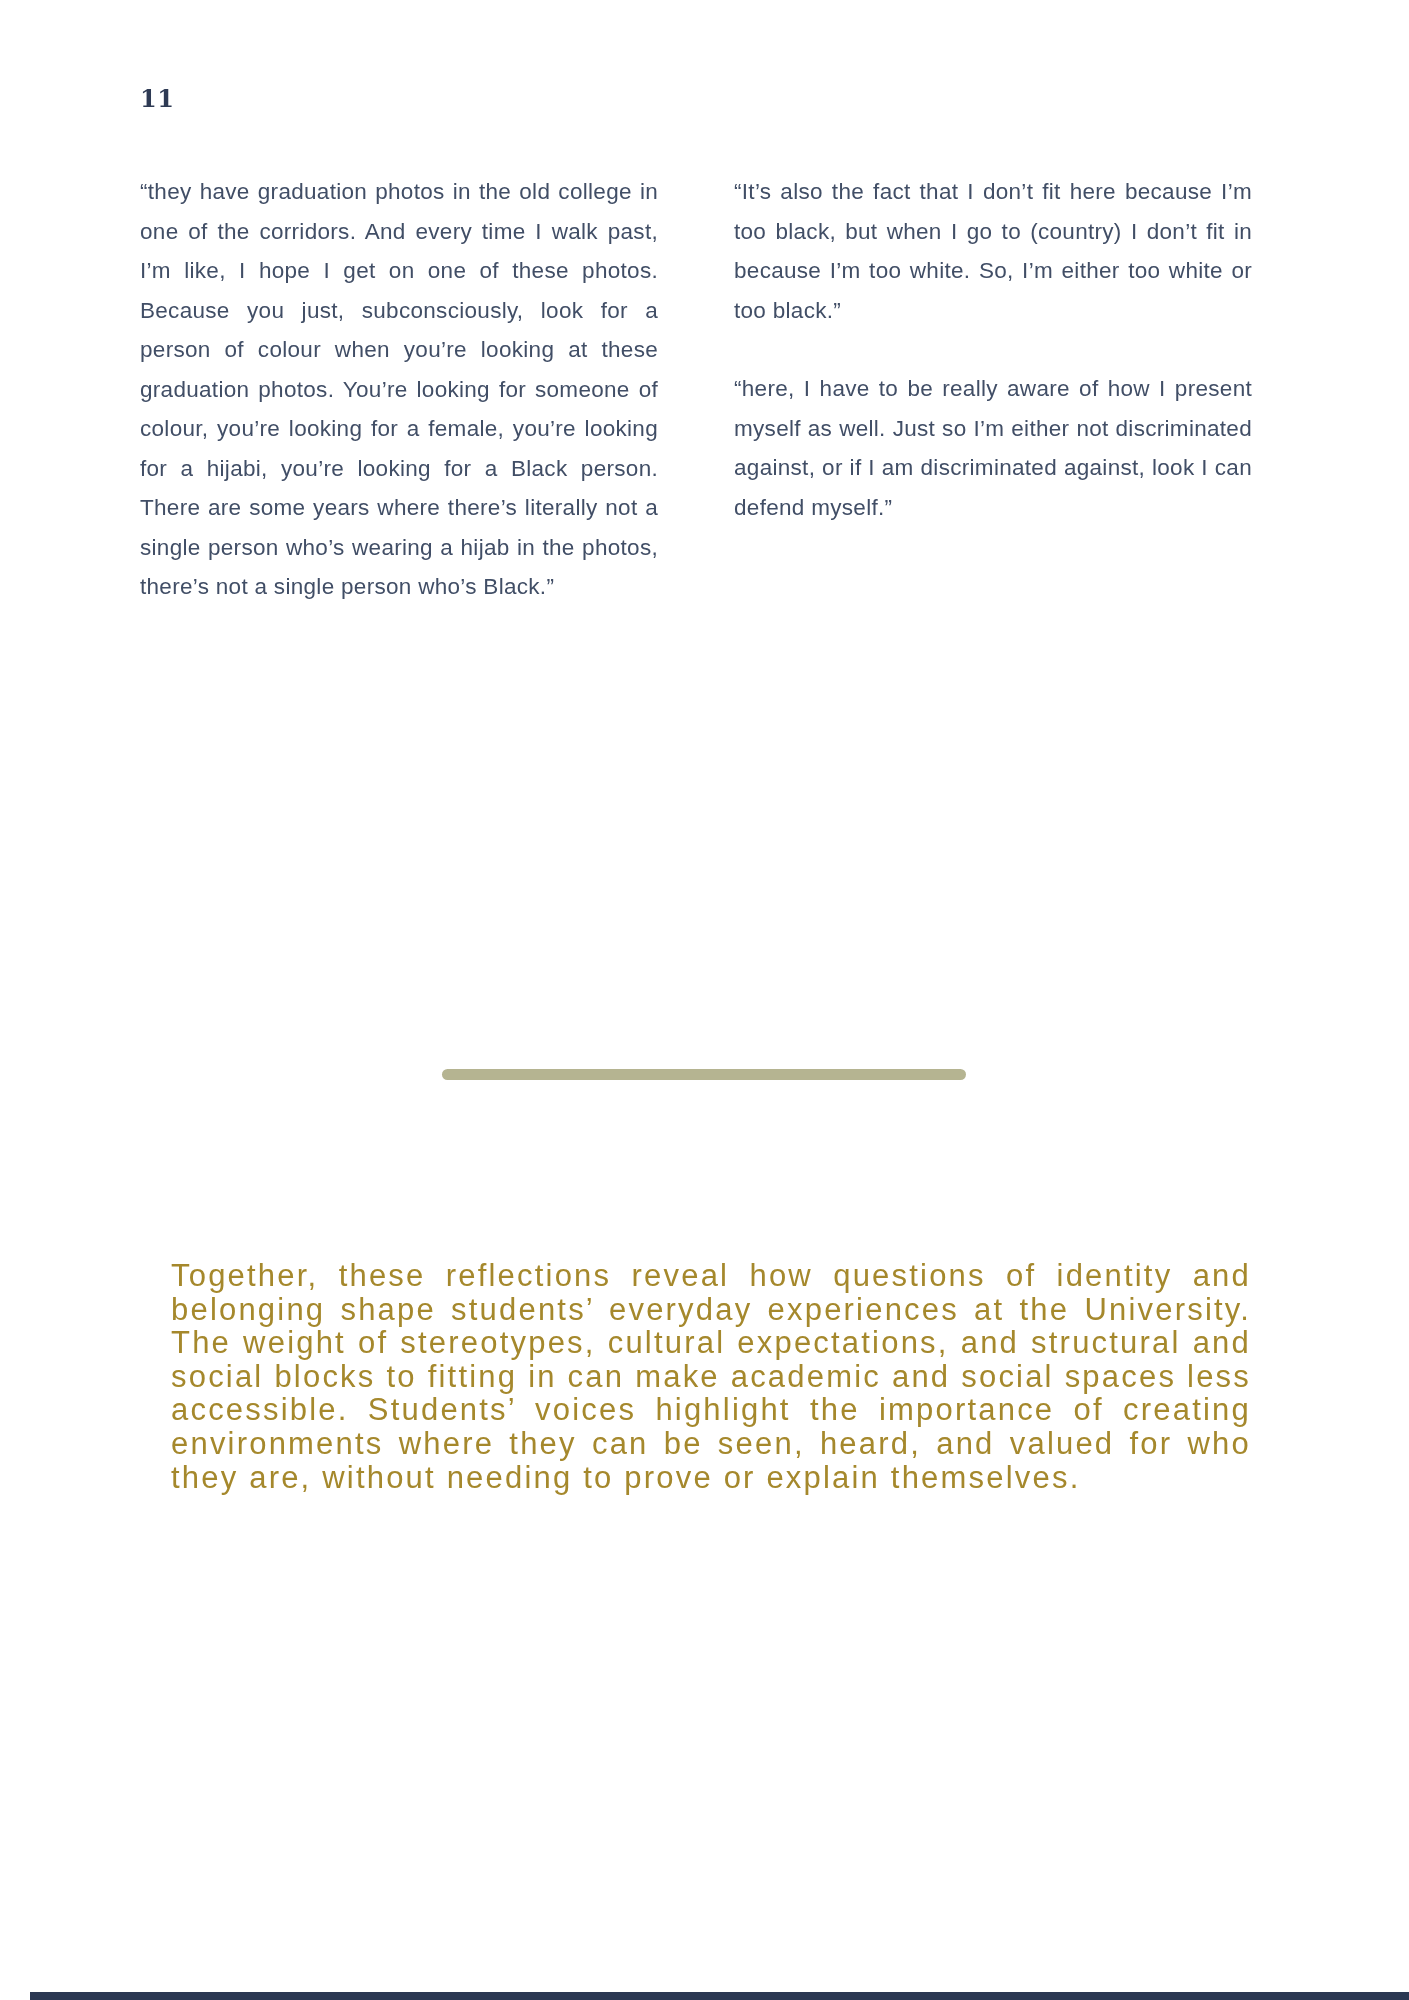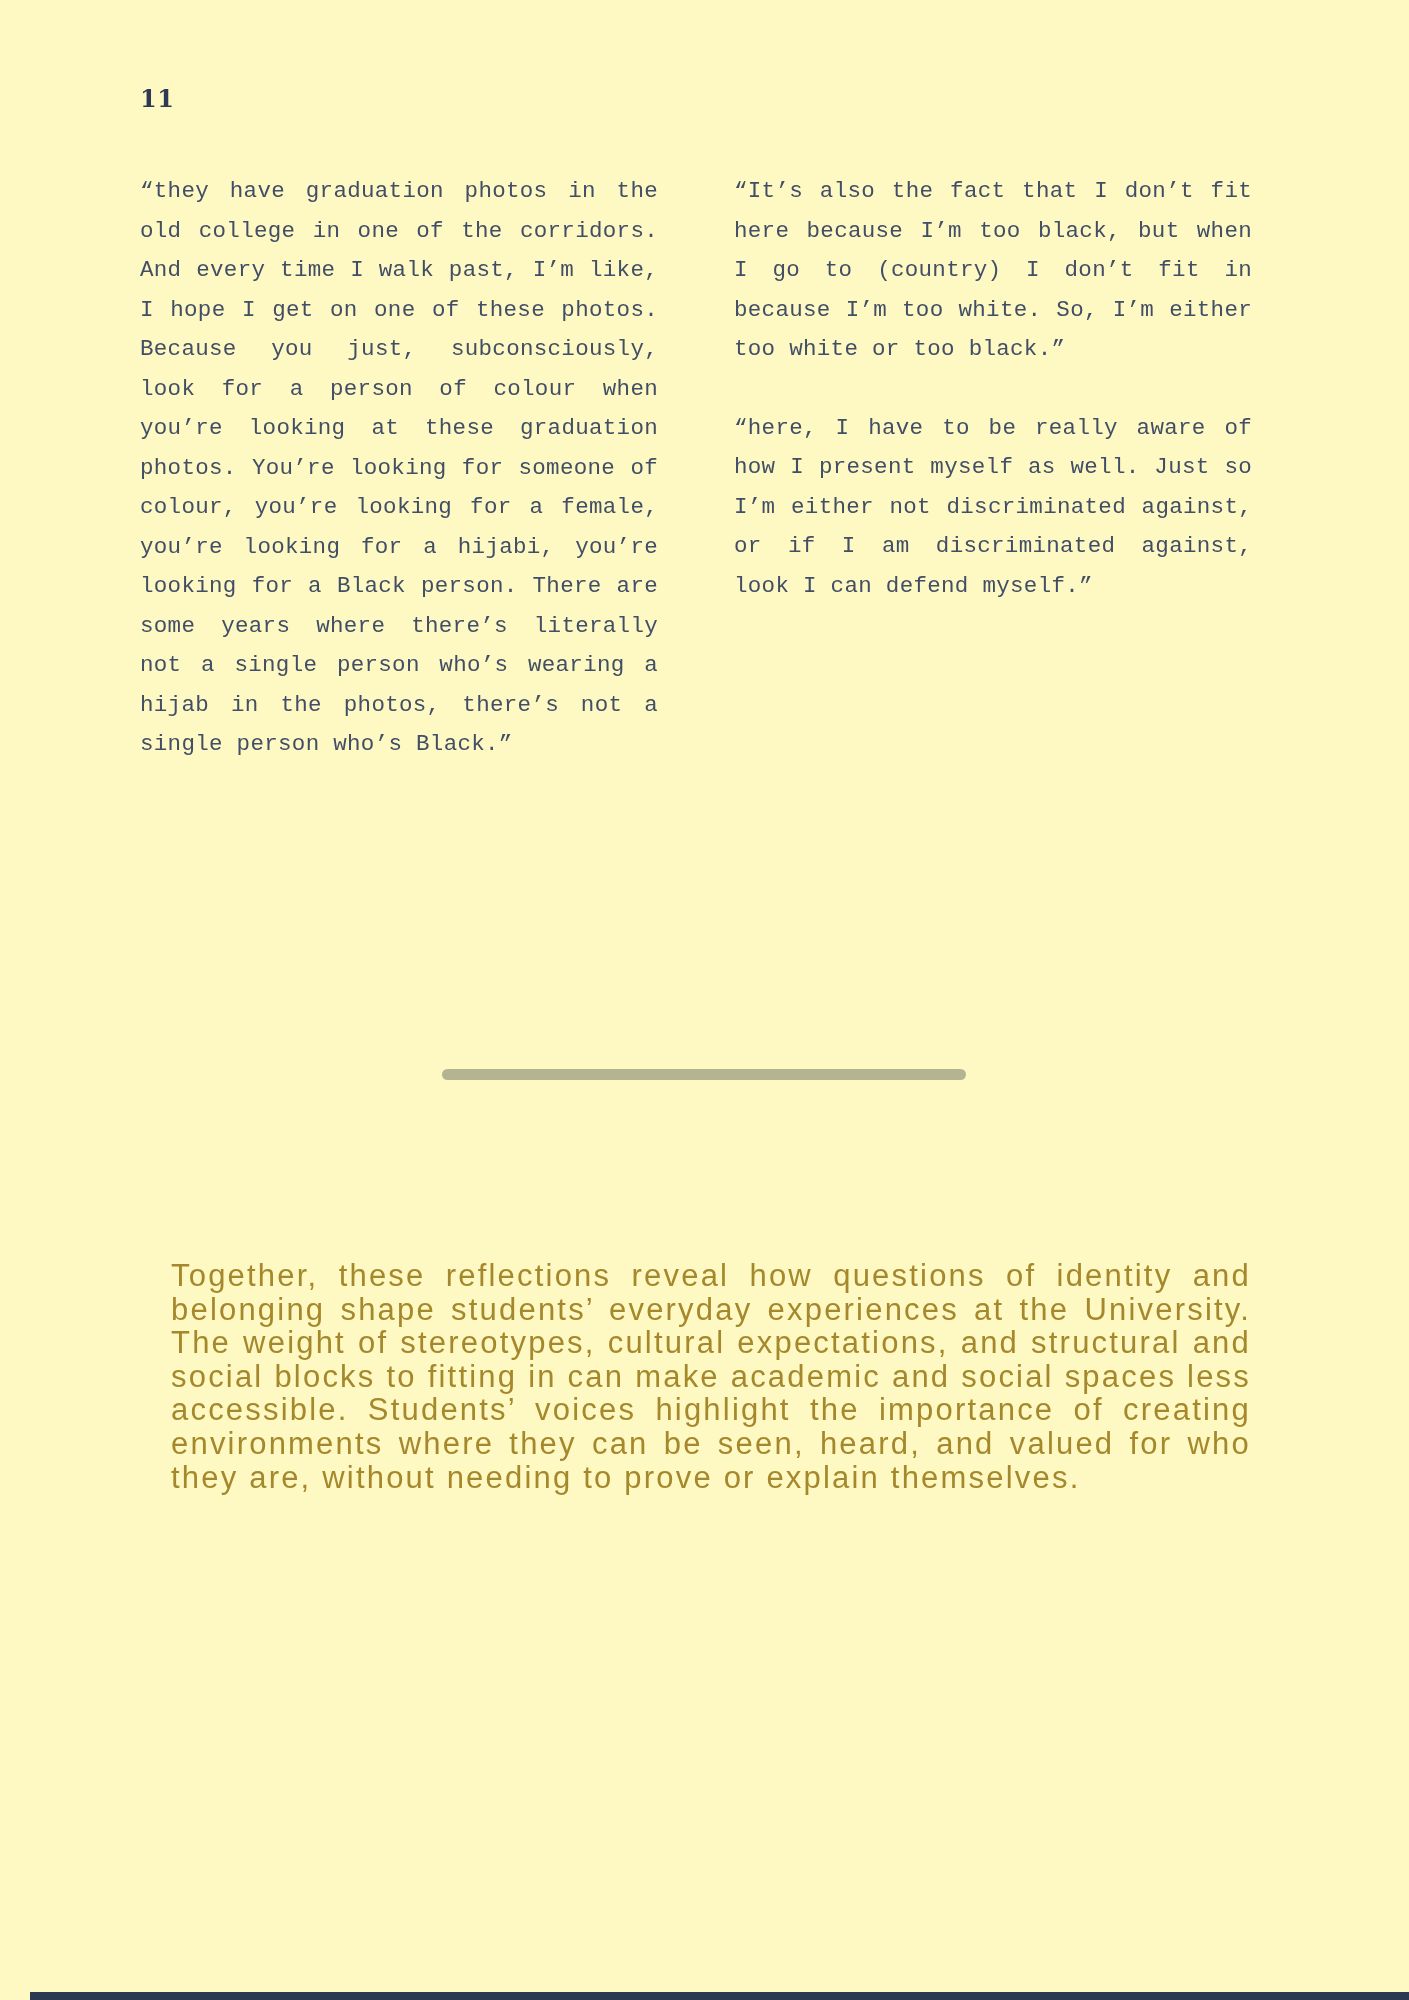--- a/index.html
+++ b/index.html
@@ -10,40 +10,39 @@
     width: 1409px;
     height: 2000px;
     background: #f9efe4;
     font-family: "Liberation Sans", sans-serif;
     overflow: hidden;
   }
   .page {
     position: relative;
     width: 1409px;
     height: 2000px;
-    background: #fef9c3;
+    background: #ffffff;
   }
   .page-number {
     position: absolute;
     left: 140px;
     top: 84px;
     font-family: "DejaVu Serif", serif;
     font-weight: bold;
     font-size: 24px;
     color: #2e3a54;
     letter-spacing: 0.5px;
   }
   .quotes {
     position: absolute;
     left: 140px;
     top: 172px;
     width: 1112px;
     display: flex;
     gap: 76px;
-    font-family: Liberation Mono, monospace;
   }
   .quote-column {
     width: 518px;
     flex: 0 0 518px;
   }
   .quote-paragraph {
     margin: 0 0 39px 0;
     font-size: 22.5px;
     line-height: 39.5px;
     letter-spacing: 0.3px;

